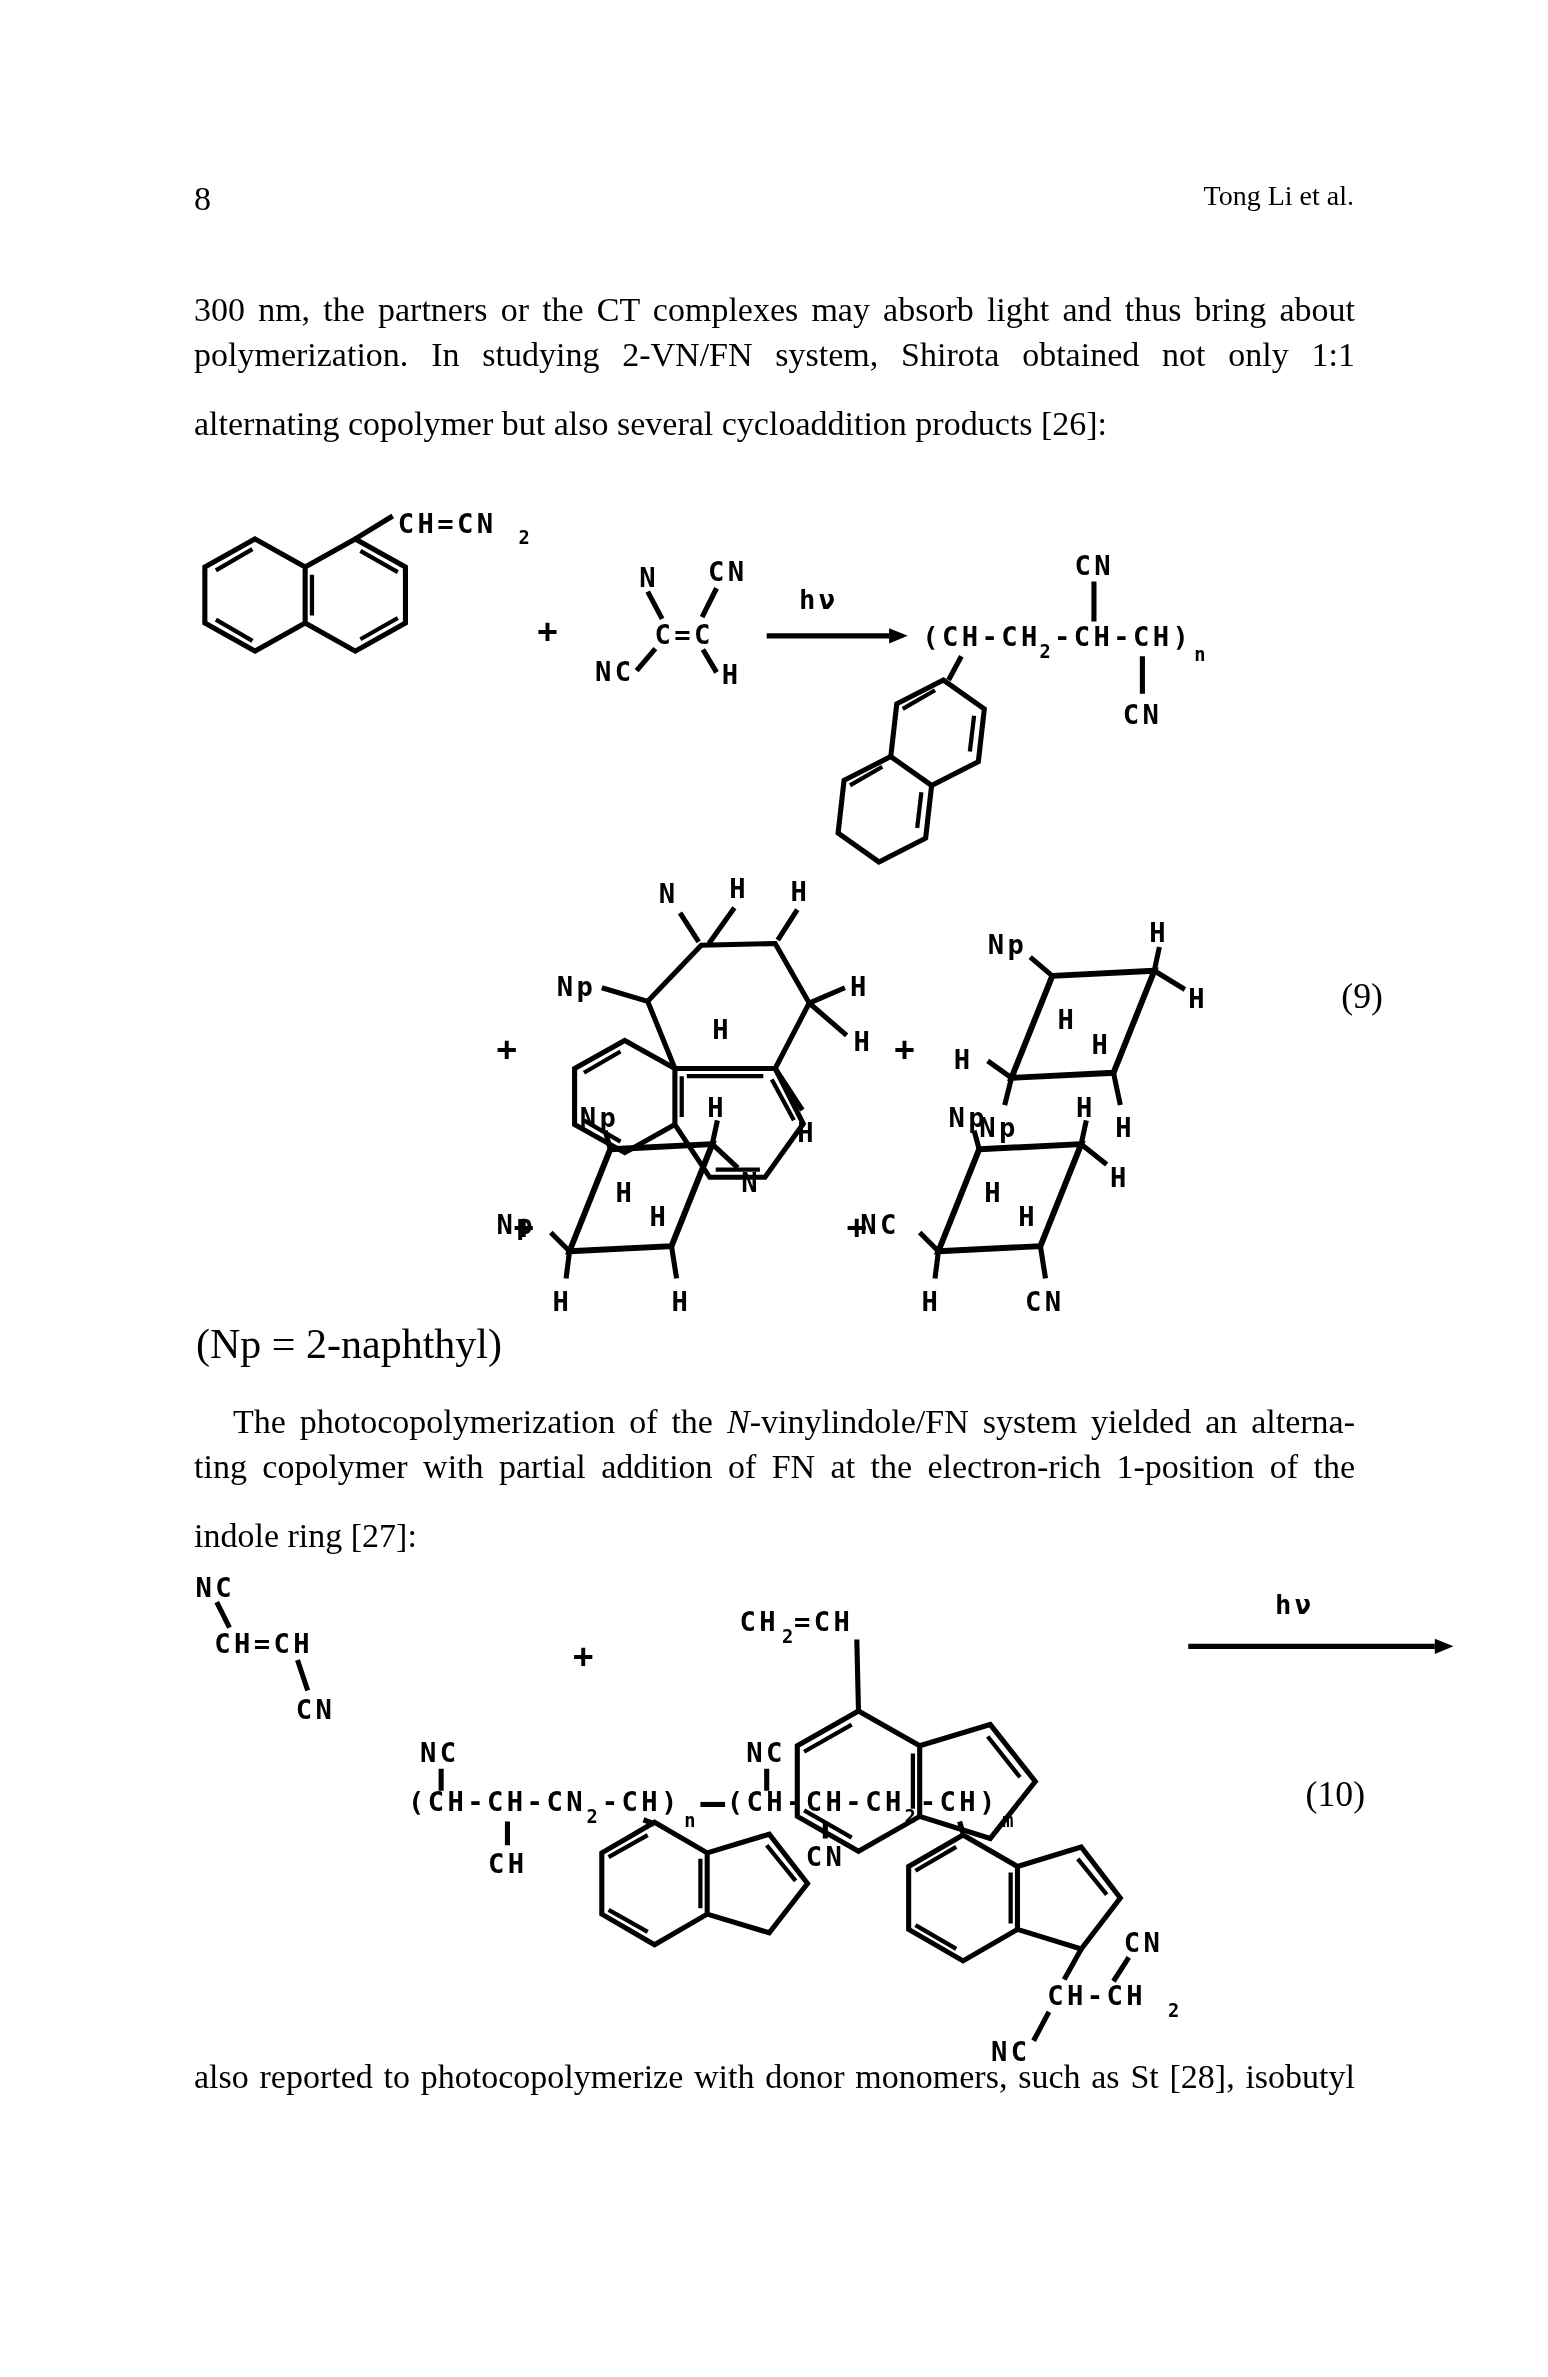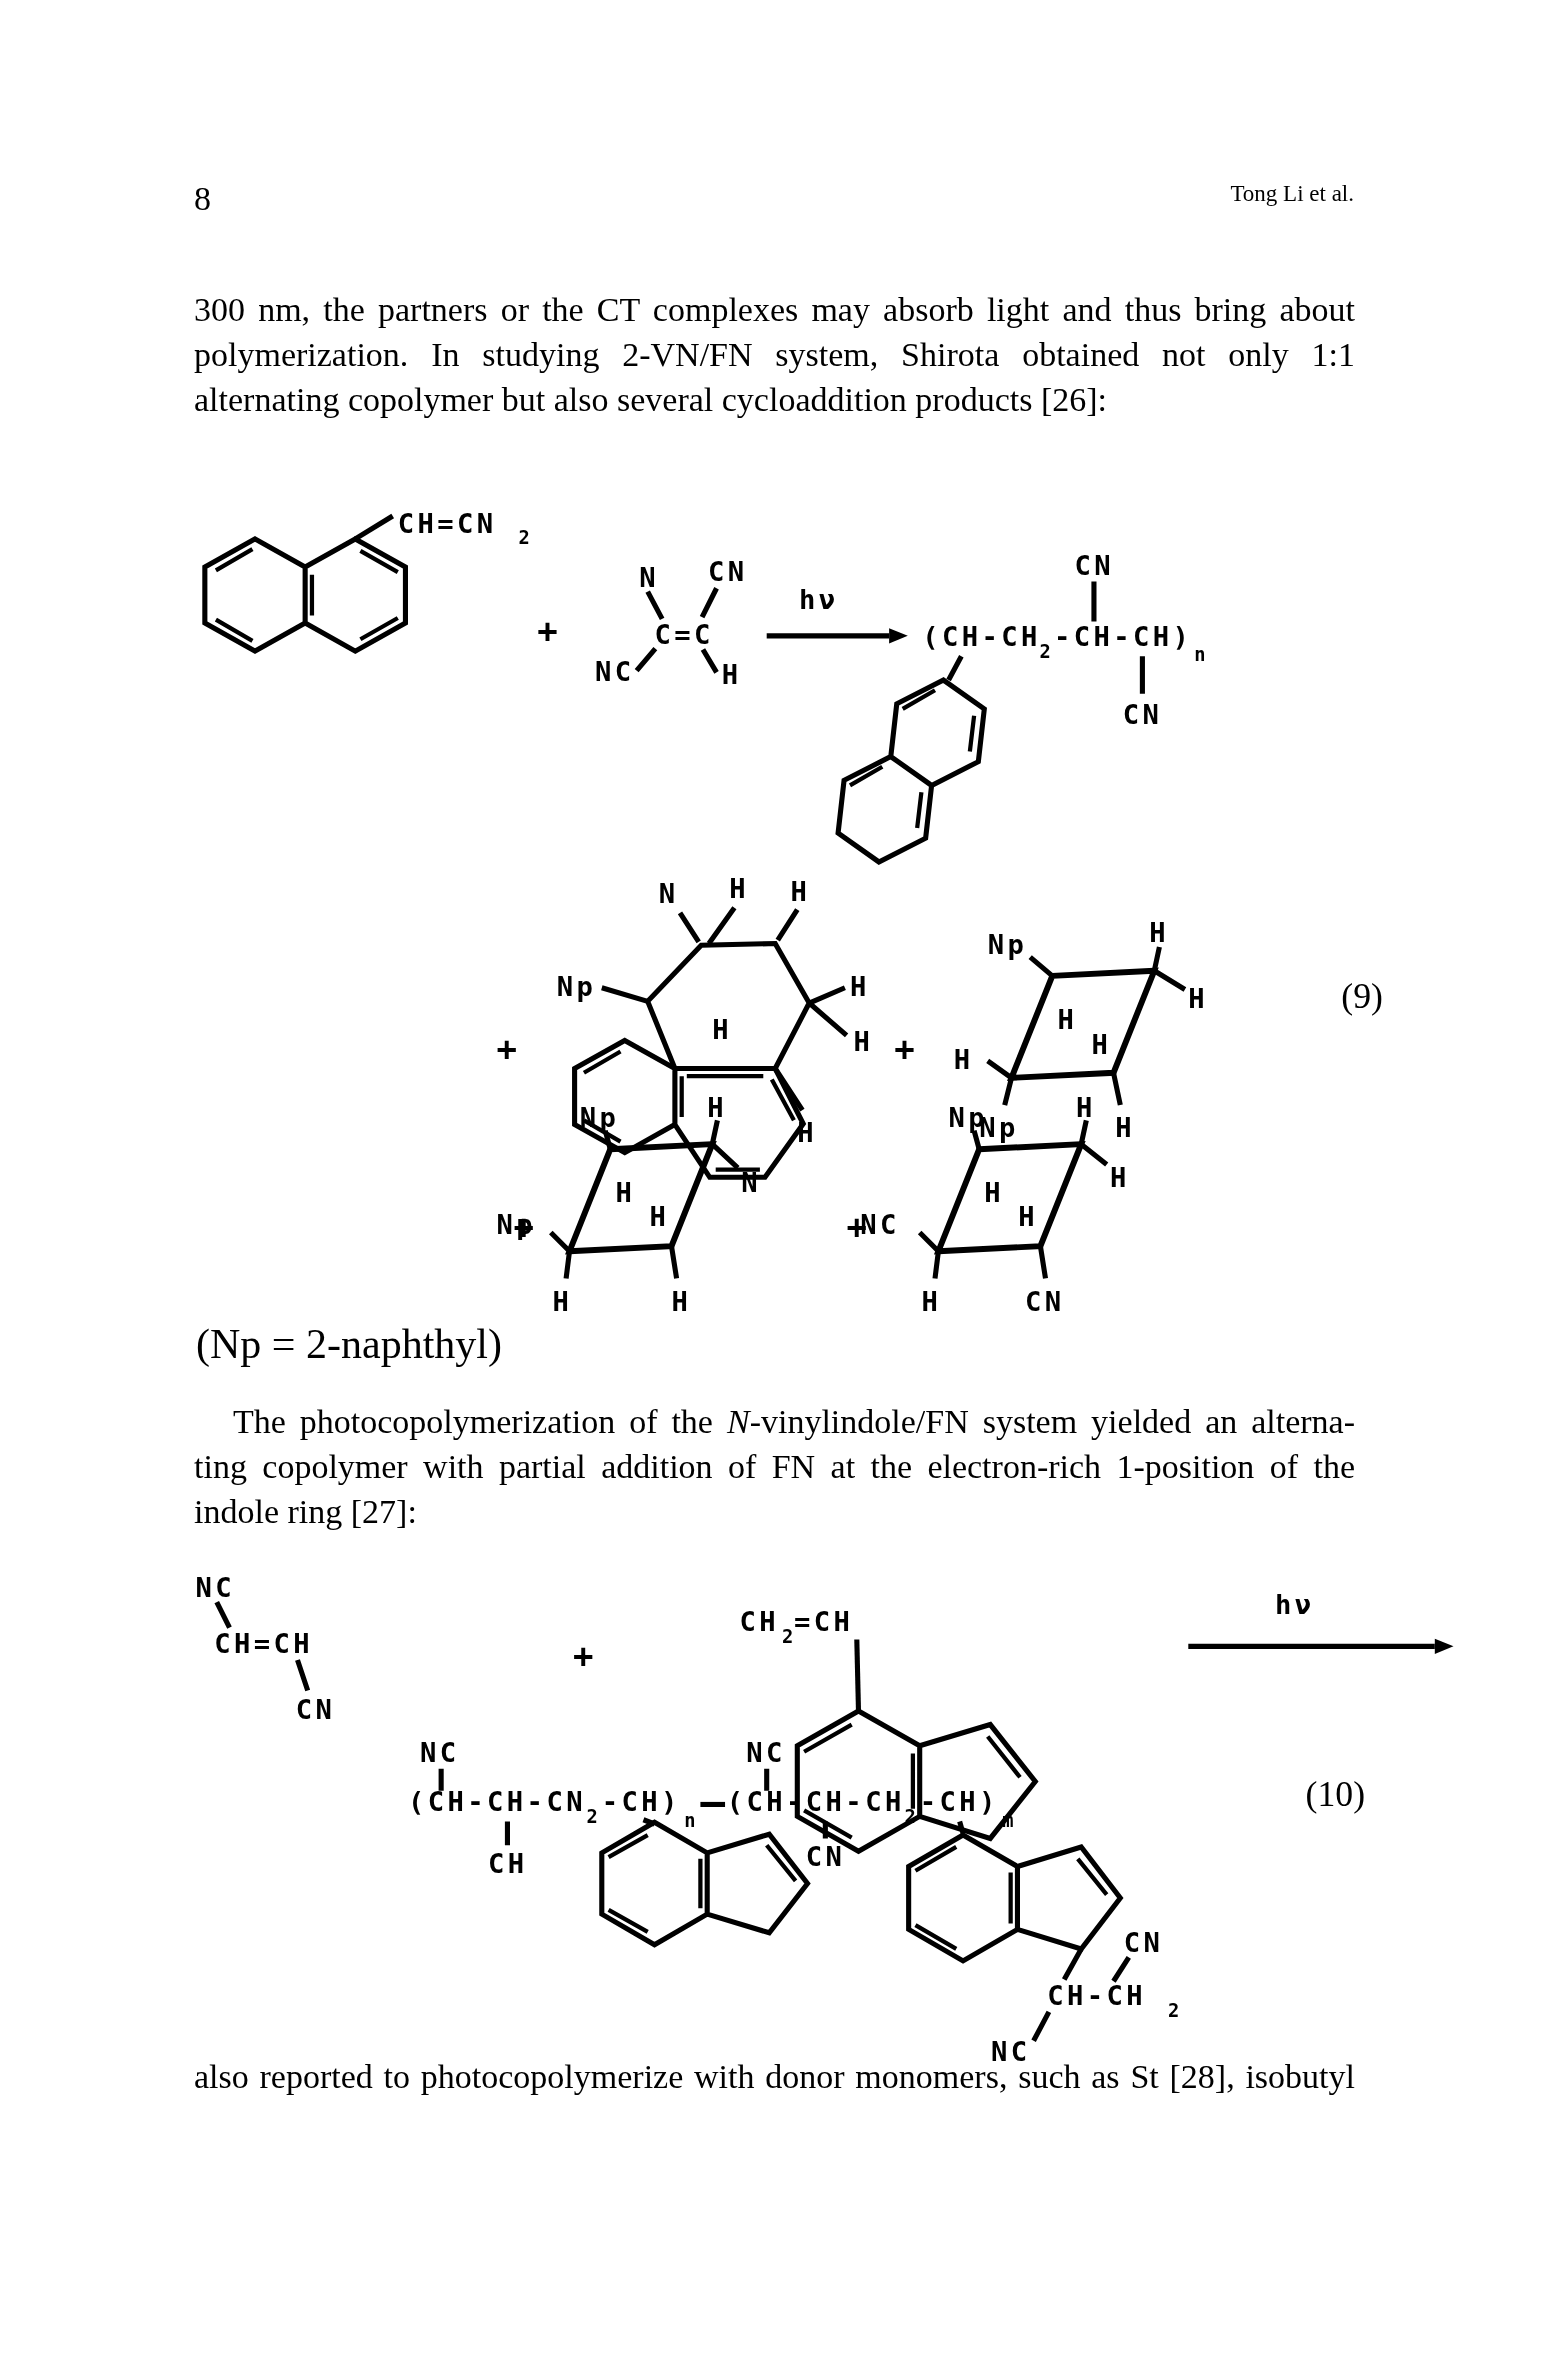--- a/index.html
+++ b/index.html
@@ -2,42 +2,42 @@
 <html style="font-size:13.6px"><head>
 <meta charset="utf-8">
 <style>
   html,body{margin:0;padding:0;background:#777;}
   #page{position:relative;width:1548px;height:2377px;background:#ffffff;color:#000;
         font-family:"Liberation Serif",serif;overflow:hidden;}
   #hdr{position:absolute;left:194px;right:194px;top:182px;display:flex;
        justify-content:space-between;font-size:34px;line-height:1;}
   .para{position:absolute;left:194px;width:1161px;}
   .pline{font-size:34px;line-height:45px;text-align:justify;text-align-last:justify;white-space:normal;}
-  .pline.last{text-align-last:left;}
+  .pline.last{text-align-last:left;margin-top:24px;}
   .indent{padding-left:39px;}
   .it{font-style:italic;}
   .note{position:absolute;left:196px;top:1320px;font-size:42px;}
   svg{position:absolute;overflow:visible;}
   .bond{stroke:#000;stroke-width:6;fill:none;}
   .bond2{stroke:#000;stroke-width:7;fill:none;}
   .inner{stroke:#000;stroke-width:5;fill:none;}
   .f{font-family:"DejaVu Sans Mono",monospace;font-weight:bold;font-size:32px;letter-spacing:4px;fill:#000;}
   .fs{font-family:"DejaVu Sans Mono",monospace;font-weight:bold;font-size:22px;fill:#000;}
   .plus{font-family:"DejaVu Sans Mono",monospace;font-weight:bold;font-size:40px;fill:#000;}
   .eqnum{font-family:"Liberation Serif",serif;font-size:42px;fill:#000;}
   .ah{fill:#000;stroke:none;}
 </style>
 </head>
 <body>
 
 <div id="page">
 
   <div id="hdr">
     <span>8</span>
-    <span style="font-size:23px;">Tong Li et al.</span>
+    <span style="font-size:28px;">Tong Li et al.</span>
   </div>
 
   <div class="para" style="top:287px;">
     <div class="pline">300 nm, the partners or the CT complexes may absorb light and thus bring about</div>
     <div class="pline">polymerization. In studying 2-VN/FN system, Shirota obtained not only 1:1</div>
     <div class="pline last">alternating copolymer but also several cycloaddition products [26]:</div>
   </div>
 
   <svg style="left:153px;top:486px;" width="1309" height="893" viewBox="180 572 1540 1050">
 

